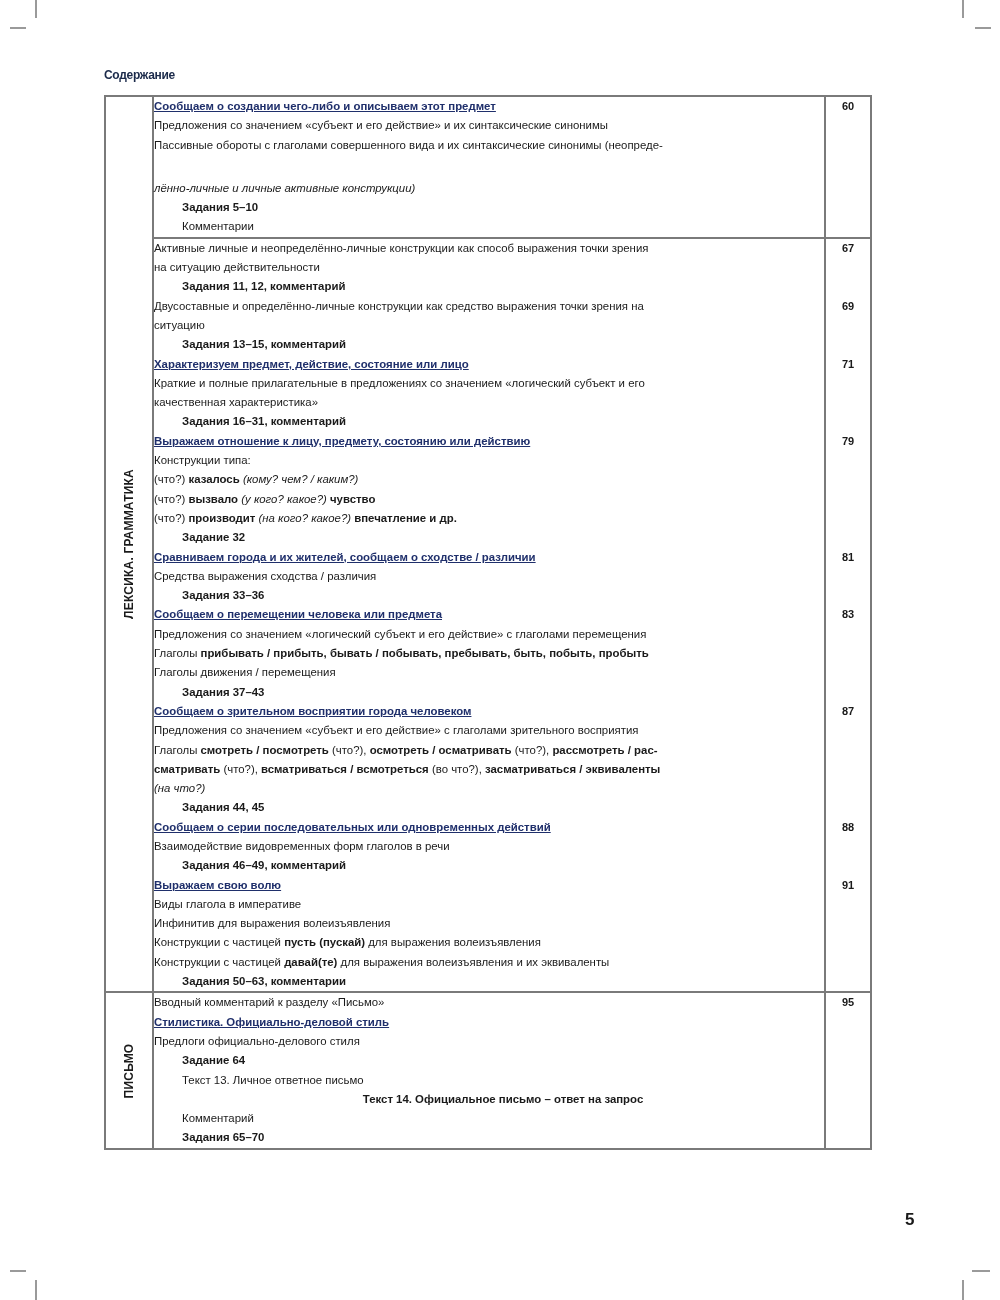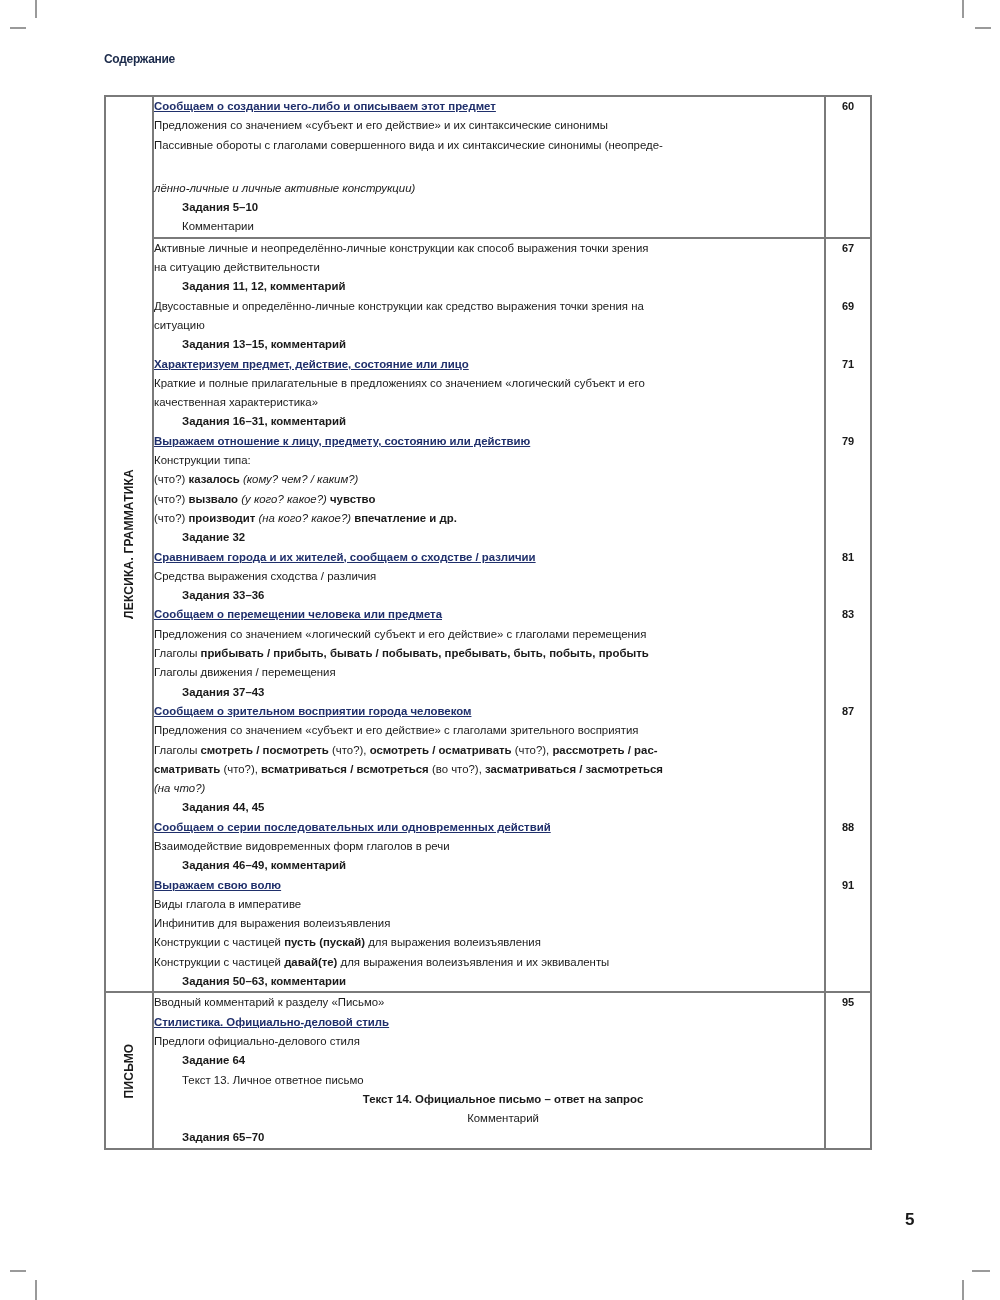--- a/index.html
+++ b/index.html
@@ -1,19 +1,19 @@
 <!DOCTYPE html>
 <html><head>
   <meta charset="utf-8">
   <style>
     html, body { margin:0; padding:0; background:#ffffff; }
     body { width:1000px; height:1300px; position:relative; overflow:hidden;
            font-family:"Liberation Sans", sans-serif; color:#1a1a1a; }
     .crop { position:absolute; background:#9a9a9a; }
-    .running-head { position:absolute; left:104px; top:52px; font-size:12px; color:#1b2a4a; font-weight:bold; letter-spacing:-0.3px; }
+    .running-head { position:absolute; left:104px; top:68px; font-size:12px; color:#1b2a4a; font-weight:bold; letter-spacing:-0.3px; }
     .toc { position:absolute; left:104px; top:95px; width:768px; border:2px solid #7a7a7a; border-collapse:collapse; }
     .toc td { border:2px solid #7a7a7a; vertical-align:top; padding:0; }
     .sec-cell { width:46px; position:relative; }
     .sec-label { position:absolute; left:50%; top:50%; transform:translate(-50%,-50%) rotate(-90deg);
                  white-space:nowrap; font-weight:bold; font-size:12px; color:#1a1a1a; letter-spacing:0.2px; }
     .entry { padding:6px 10px 3px 12px; font-size:11.4px; line-height:19.3px; }
     .entry .h { color:#1f2f6b; font-weight:bold;text-decoration:underline; }
     .entry .t { padding-left:28px; font-weight:bold; }
     .entry i { font-style:italic; }
     .entry b { font-weight:bold; }
@@ -103,21 +103,21 @@
           <div>Глаголы движения / перемещения</div>
           <div class="t">Задания 37–43</div>
         </td>
         <td class="pg">83</td>
       </tr>
       <tr class="inner-row">
         <td class="entry">
           <div class="h">Сообщаем о зрительном восприятии города человеком</div>
           <div>Предложения со значением «субъект и его действие» с глаголами зрительного восприятия</div>
           <div><span>Глаголы </span><b>смотреть / посмотреть </b><span>(что?), </span><b>осмотреть / осматривать </b><span>(что?), </span><b>рассмотреть / рас-</b></div>
-          <div><b>сматривать </b><span>(что?), </span><b>всматриваться / всмотреться </b><span>(во что?), </span><b>засматриваться / засмотреться</b></div>
+          <div><b>сматривать </b><span>(что?), </span><b>всматриваться / всмотреться </b><span>(во что?), </span><b>засматриваться / эквиваленты</b></div>
           <div><i>(на что?)</i></div>
           <div class="t">Задания  44, 45</div>
         </td>
         <td class="pg">87</td>
       </tr>
       <tr class="inner-row">
         <td class="entry">
           <div class="h">Сообщаем о серии последовательных или одновременных действий</div>
           <div>Взаимодействие видовременных форм глаголов в речи</div>
           <div class="t">Задания 46–49, комментарий</div>
@@ -139,21 +139,21 @@
         <td class="sec-cell" rowspan="1">
           <div class="sec-label">ПИСЬМО</div>
         </td>
         <td class="entry">
           <div>Вводный комментарий к разделу «Письмо»</div>
           <div class="h">Стилистика. Официально-деловой стиль</div>
           <div>Предлоги официально-делового стиля</div>
           <div class="t">Задание 64</div>
           <div class="t" style="font-weight: normal;">Текст 13. Личное ответное письмо</div>
           <div class="t" style="font-weight: bold; text-align: center;">Текст 14. Официальное письмо – ответ на запрос</div>
-          <div class="t" style="font-weight: normal; text-align: center;">Комментарий</div>
+          <div class="t" style="font-weight: normal;">Комментарий</div>
           <div class="t">Задания 65–70</div>
         </td>
         <td class="pg">95</td>
       </tr>
     </tbody>
 </table>
 
 <div class="page-num">5</div>
 
 </body></html>

